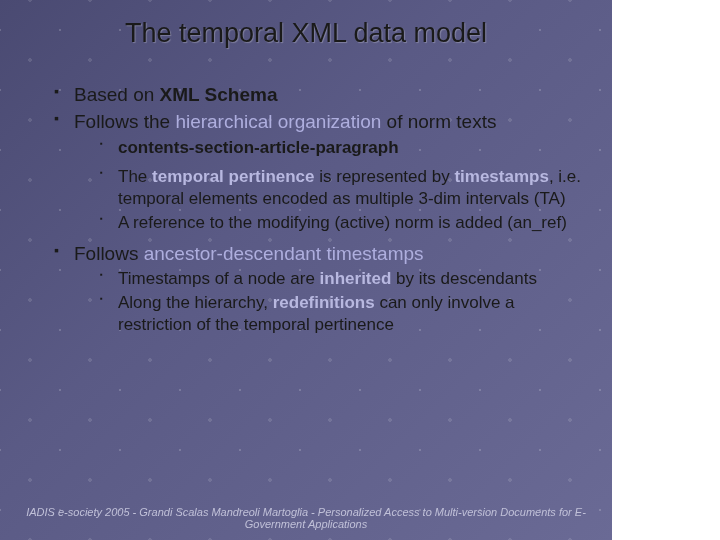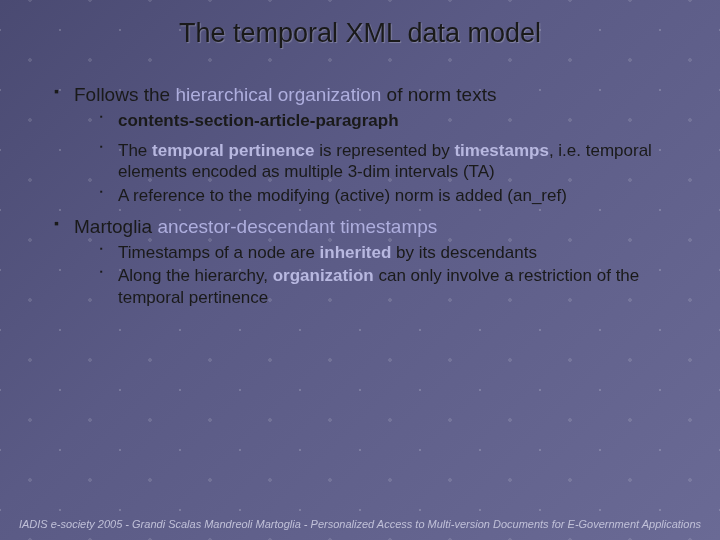--- a/index.html
+++ b/index.html
@@ -4,21 +4,21 @@
 <style>
   html, body {
     margin: 0;
     padding: 0;
     width: 720px;
     height: 540px;
     overflow: hidden;
     font-family: Arial, Helvetica, sans-serif;
   }
   .slide {
-    width: 720px;
+    width: 612px;
     height: 540px;
     background: linear-gradient(135deg, #4a4a72 0%, #5a5a85 40%, #6a6a95 100%);
     position: relative;
     box-sizing: border-box;
     color: #e8e8f0;
   }
   .dots {
     position: absolute;
     inset: 0;
     background-image:
@@ -91,40 +91,43 @@
 <body>
 
 <div class="slide">
   <div class="dots"></div>
   <div class="content">
 
     <h1 class="title">The temporal XML data model</h1>
 
     <ul>
       <li class="lvl1">
+        <span>Based on </span><span class="bold">XML Schema</span>
+      </li>
+      <li class="lvl1">
         <span>Follows the </span><span class="term">hierarchical organization</span><span> of norm texts</span>
       </li>
       <li class="lvl2">
         <span class="bold">contents-section-article-paragraph</span>
       </li>
 
       <div class="gap"></div>
 
       <li class="lvl2">
         <span>The </span><span class="term-inline">temporal pertinence</span><span> is represented by </span><span class="term-inline">timestamps</span><span>, i.e. temporal elements encoded as multiple 3-dim intervals (TA)</span>
       </li>
       <li class="lvl2">A reference to the modifying (active) norm is added (an_ref)</li>
 
       <div class="gap"></div>
 
       <li class="lvl1">
-        <span>Martoglia </span><span class="term">ancestor-descendant timestamps</span>
+        <span>Follows </span><span class="term">ancestor-descendant timestamps</span>
       </li>
       <li class="lvl2">
         <span>Timestamps of a node are </span><span class="term-inline">inherited</span><span> by its descendants</span>
       </li>
       <li class="lvl2">
-        <span>Along the hierarchy, </span><span class="term-inline">organization</span><span> can only involve a restriction of the temporal pertinence</span>
+        <span>Along the hierarchy, </span><span class="term-inline">redefinitions</span><span> can only involve a restriction of the temporal pertinence</span>
       </li>
     </ul>
   </div>
   <div class="footer">IADIS e-society 2005  -  Grandi  Scalas  Mandreoli  Martoglia  -  Personalized Access to Multi-version Documents for E-Government Applications</div>
 </div>
 
 </body></html>

